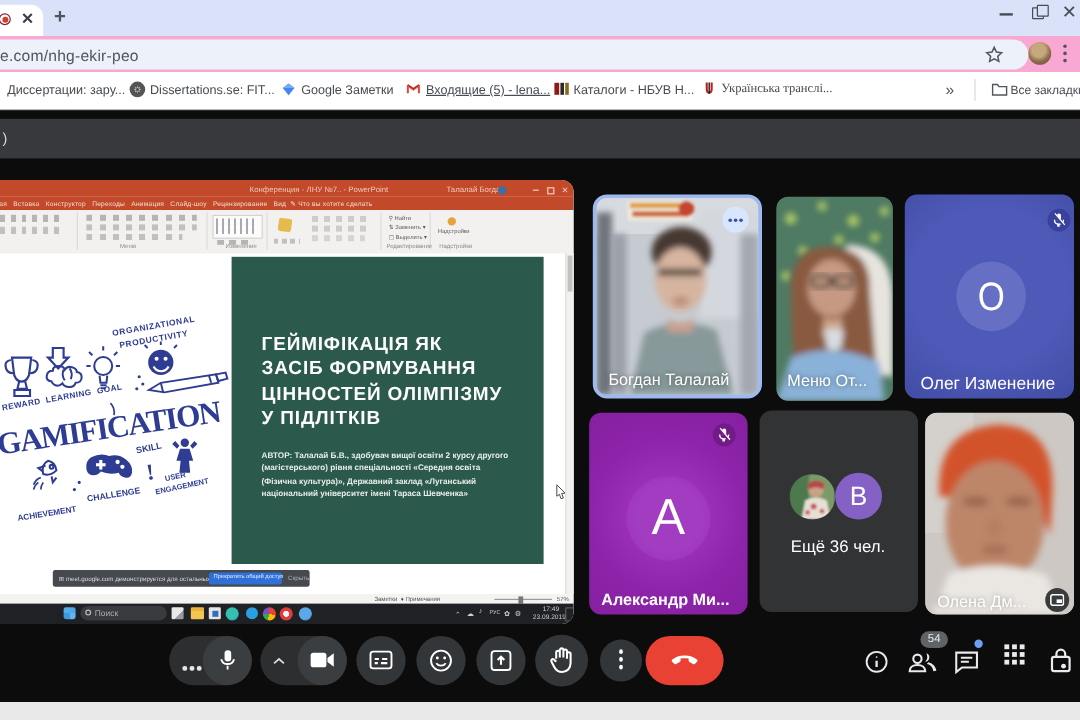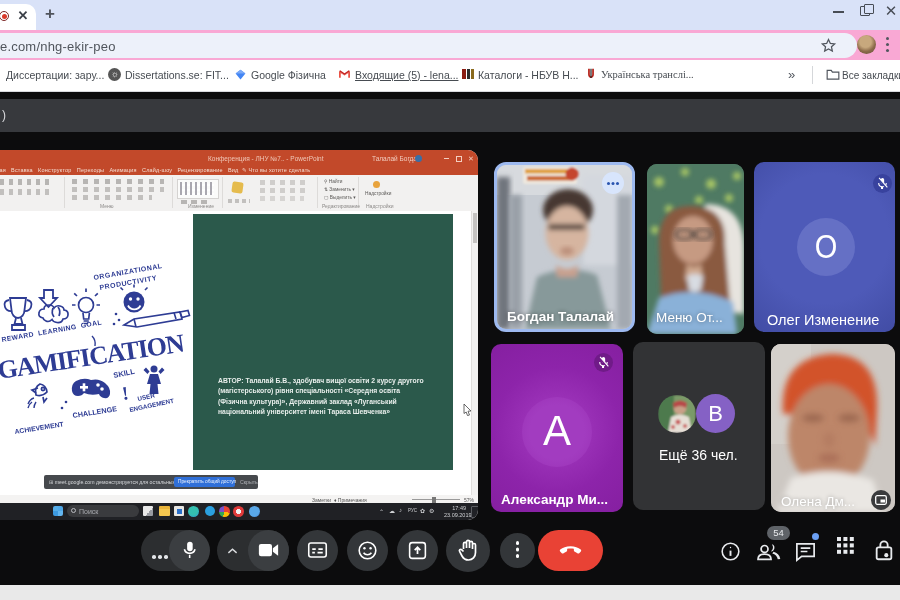--- a/index.html
+++ b/index.html
@@ -41,21 +41,21 @@
 </div>
 
 <div class="abs" id="bookmarks" style="left:0;top:60px;width:900px;height:31px;background:#ffffff;font-size:10.5px;color:#474c52;white-space:nowrap;">
   <div class="abs" style="left:6px;top:9px;">Диссертации: зару...</div>
   <div class="abs" style="left:108px;top:8px;width:13px;height:13px;border-radius:50%;background:#555;color:#fff;font-size:9px;text-align:center;line-height:13px;">☼</div>
   <div class="abs" style="left:125px;top:9px;">Dissertations.se: FIT...</div>
   <svg class="abs" style="left:234px;top:8px;" width="13" height="13" viewBox="0 0 24 24">
       <path fill="#4285f4" d="M12 3l9 7-9 11-9-11z"></path>
       <path fill="#7baaf7" d="M12 3l9 7h-18z"></path>
     </svg>
-  <div class="abs" style="left:251px;top:9px;">Google Фізична</div>
+  <div class="abs" style="left:251px;top:9px;">Google Заметки</div>
   <svg class="abs" style="left:338px;top:8px;" width="13" height="13" viewBox="0 0 24 24">
       <path fill="#ea4335" d="M2 6v12h3V9l7 5 7-5v9h3V6l-10 7z"></path>
       <path fill="#c5221f" d="M2 6l10 7 10-7-2-2-8 5.5L4 4z"></path>
     </svg>
   <div class="abs" style="left:355px;top:9px;text-decoration:underline;">Входящие (5) - lena...</div>
   <div class="abs" style="left:462px;top:8px;width:12px;height:12px;">
     <div class="abs" style="left:0;top:1px;width:4px;height:10px;background:#8a1c12;"></div>
     <div class="abs" style="left:5px;top:1px;width:3px;height:10px;background:#2b2b2b;"></div>
     <div class="abs" style="left:9px;top:1px;width:3px;height:10px;background:#8a6a1c;"></div>
   </div>
@@ -128,20 +128,21 @@
 
       <div class="abs" style="left:140px;top:28px;font-size:5px;color:#8c8a88;">Меню</div>
       <div class="abs" style="left:228px;top:28px;font-size:5px;color:#8c8a88;">Изменение</div>
       <div class="abs" style="left:362px;top:28px;font-size:5px;color:#8c8a88;">Редактирование</div>
       <div class="abs" style="left:406px;top:28px;font-size:5px;color:#8c8a88;">Надстройки</div>
     </div>
 
     <div class="abs" style="left:0;top:61px;width:518px;height:284px;background:#ffffff;"></div>
 
     <div class="abs" style="left:233px;top:64px;width:260px;height:256px;background:#2b594b;">
+      <div class="abs" style="left:25px;top:64px;width:235px;color:#fdfdfd;font-weight:bold;font-size:15.8px;line-height:20.3px;letter-spacing:0.7px;">ГЕЙМІФІКАЦІЯ ЯК<br>ЗАСІБ ФОРМУВАННЯ<br>ЦІННОСТЕЙ ОЛІМПІЗМУ<br>У ПІДЛІТКІВ</div>
       <div class="abs" style="left:25px;top:162px;width:212px;color:#e9efec;font-weight:bold;font-size:6.8px;line-height:10.3px;">АВТОР: Талалай Б.В., здобувач вищої освіти 2 курсу другого (магістерського) рівня спеціальності «Середня освіта (Фізична культура)», Державний заклад «Луганський національний університет імені Тараса Шевченка»</div>
     </div>
 
     <svg class="abs" id="doodle" style="left:28px;top:88px;" width="205" height="210" viewBox="0 0 205 210">
       <g fill="#2e3c94" stroke="none" font-family="Liberation Sans, sans-serif">
         <text x="106" y="42" font-size="7" font-weight="bold" transform="rotate(-10 106 42)" letter-spacing="0.5">ORGANIZATIONAL</text>
         <text x="112" y="52" font-size="7" font-weight="bold" transform="rotate(-10 112 52)" letter-spacing="0.5">PRODUCTIVITY</text>
 
         <g stroke="#2e3c94" stroke-width="1.8" fill="none">
           <path d="M22 60 h16 l-1.5 12 a6.5 8 0 0 1 -13 0 Z"></path>
@@ -263,21 +264,21 @@
       <div class="abs" style="left:429px;top:4px;color:#cfd1d4;font-size:6px;">☁</div>
       <div class="abs" style="left:439px;top:4px;color:#cfd1d4;font-size:6px;">♪</div>
       <div class="abs" style="left:448px;top:5px;color:#cfd1d4;font-size:4.5px;">РУС</div>
       <div class="abs" style="left:460px;top:4px;color:#cfd1d4;font-size:6px;">✿</div>
       <div class="abs" style="left:469px;top:4px;color:#cfd1d4;font-size:6px;">⚙</div>
       <div class="abs" style="left:484px;top:1.5px;width:22px;color:#cfd1d4;font-size:5.5px;line-height:7px;text-align:right;">17:49<br>23.09.2019</div>
       <div class="abs" style="left:511px;top:3px;width:6px;height:10px;border:0.5px solid #5a5c60;border-radius:1px;"></div>
     </div>
   </div>
 
-  <div class="abs" id="t1" style="left:494px;top:70px;width:141px;height:170px;border-radius:12px;background:#a8c3f0;overflow:hidden;border:3px solid #9db9ef;box-sizing:border-box;font-weight:bold;">
+  <div class="abs" id="t1" style="left:494px;top:70px;width:141px;height:170px;border-radius:12px;background:#a8c3f0;overflow:hidden;border:3px solid #9db9ef;box-sizing:border-box;">
     <svg class="abs" style="left:0;top:0;" width="135" height="164" viewBox="0 0 135 164">
       <defs>
           <filter id="b1" x="-30%" y="-30%" width="160%" height="160%">
             <feGaussianBlur stdDeviation="2.6"></feGaussianBlur>
           </filter>
       <filter id="b1s" x="-30%" y="-30%" width="160%" height="160%">
             <feGaussianBlur stdDeviation="1.2"></feGaussianBlur>
           </filter>
         </defs>
       <rect x="0" y="0" width="135" height="164" fill="#c6cbd2"></rect>

